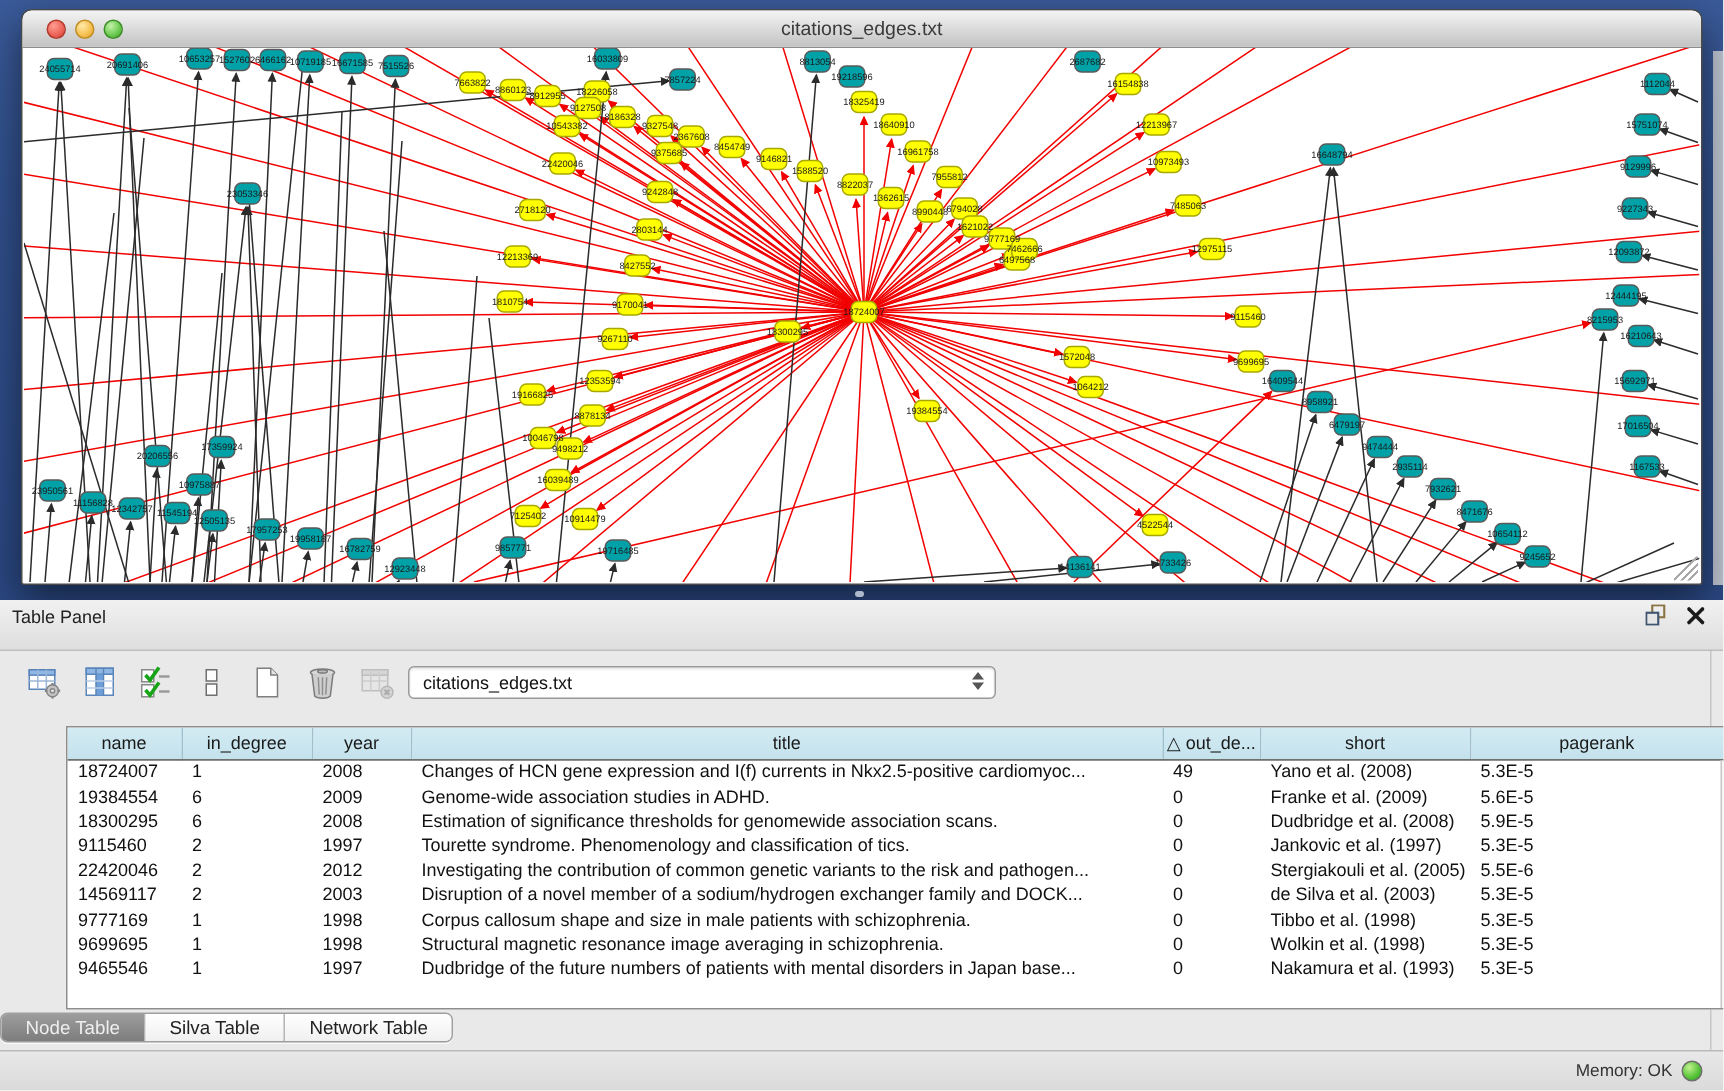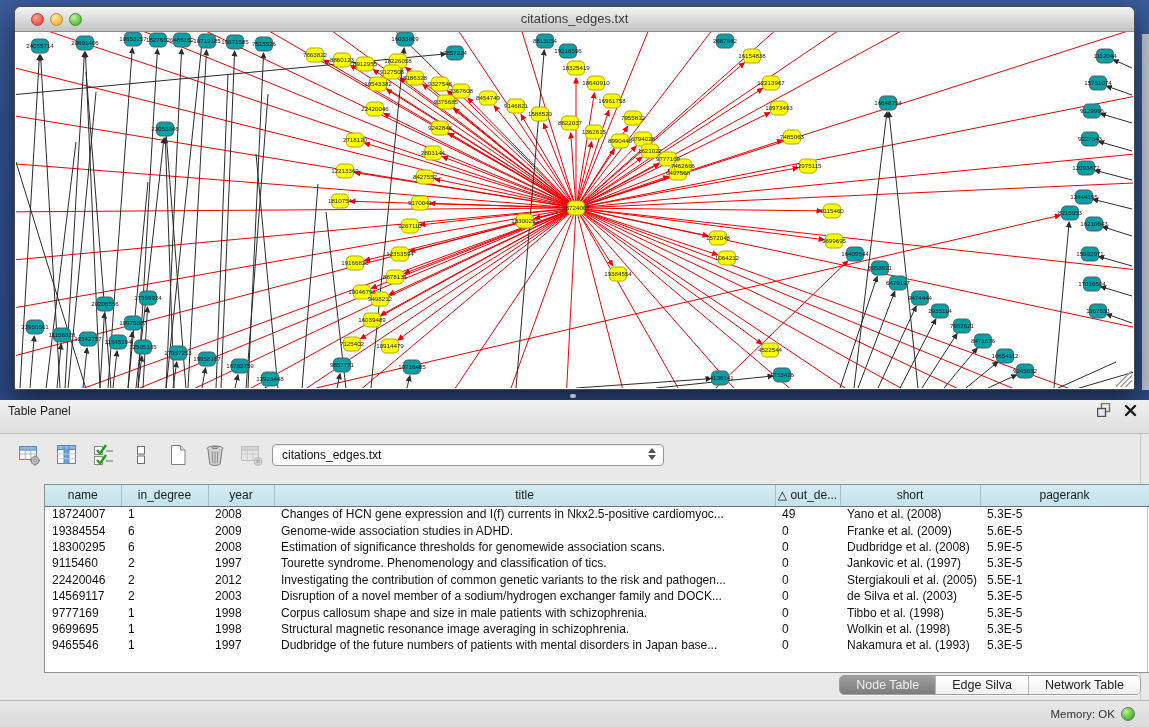--- a/index.html
+++ b/index.html
@@ -61,21 +61,21 @@
                   border-right:1px solid #9fc1cd; border-bottom:1px solid #6f6f6f;
                   font-size:12px; font-weight:normal; color:#1a1a1a; text-align:center;
                   overflow:hidden; white-space:nowrap; }
   table.grid td { height:16.4px; font-size:12px; color:#111; padding:0 0 0 7px;
                   white-space:nowrap; overflow:hidden; }
   .vscroll { position:absolute; right:0; top:22px; bottom:0; width:13px;
              background:#f4f4f4; border-left:1px solid #c9c9c9; }
   .vthumb { position:absolute; left:2px; top:3px; width:9px; height:22px; border-radius:5px;
             background:linear-gradient(90deg,#cfcfcf,#b2b2b2); border:1px solid #a0a0a0; }
 
-  .tabs-row { position:absolute; left:0; top:275px; width:1141px; height:22px; display:flex; justify-content:flex-end;padding-left:8px; }
+  .tabs-row { position:absolute; left:0; top:275px; width:1141px; height:22px; display:flex; justify-content:flex-start; }
   .segmented { display:flex; border:1px solid #9f9f9f; border-radius:5px; overflow:hidden; height:20px;
                box-shadow:0 1px 0 rgba(255,255,255,.7); }
   .seg { padding:0 16px; font-size:12.5px; line-height:19px; color:#222;
          background:linear-gradient(180deg,#ffffff,#f0f0f0); border-right:1px solid #b5b5b5; }
   .seg:last-child { border-right:none; }
   .seg.active { background:linear-gradient(180deg,#9d9d9d,#7d7d7d); color:#efefef; }
 
   .status-bar { position:absolute; left:0; top:300px; width:1149px; height:27px;
                 background:linear-gradient(180deg,#e8e8e8,#dadada); border-top:1px solid #b9b9b9;text-decoration:underline; }
   .mem { position:absolute; right:34px; top:7px; font-size:11.5px; color:#333; }
@@ -655,21 +655,21 @@
               <td>Jankovic et al. (1997)</td>
               <td>5.3E-5</td>
             </tr>
             <tr>
               <td>22420046</td>
               <td>2</td>
               <td>2012</td>
               <td>Investigating the contribution of common genetic variants to the risk and pathogen...</td>
               <td>0</td>
               <td>Stergiakouli et al. (2005)</td>
-              <td>5.5E-1</td>
+              <td>5.5E-6</td>
             </tr>
             <tr>
               <td>14569117</td>
               <td>2</td>
               <td>2003</td>
               <td>Disruption of a novel member of a sodium/hydrogen exchanger family and DOCK...</td>
               <td>0</td>
               <td>de Silva et al. (2003)</td>
               <td>5.3E-5</td>
             </tr>
@@ -703,21 +703,21 @@
           </tbody>
       </table>
       <div class="vscroll">
         <div class="vthumb"></div>
       </div>
     </div>
 
     <div class="tabs-row">
       <div class="segmented" id="tabs">
           <div class="seg active">Node Table</div>
-          <div class="seg">Edge Silva</div>
+          <div class="seg">Silva Table</div>
           <div class="seg">Network Table</div>
         </div>
     </div>
 
     <div class="status-bar">
       <span class="mem">Memory: OK</span>
       <span class="memdot"></span>
     </div>
   </div>
 </div>

